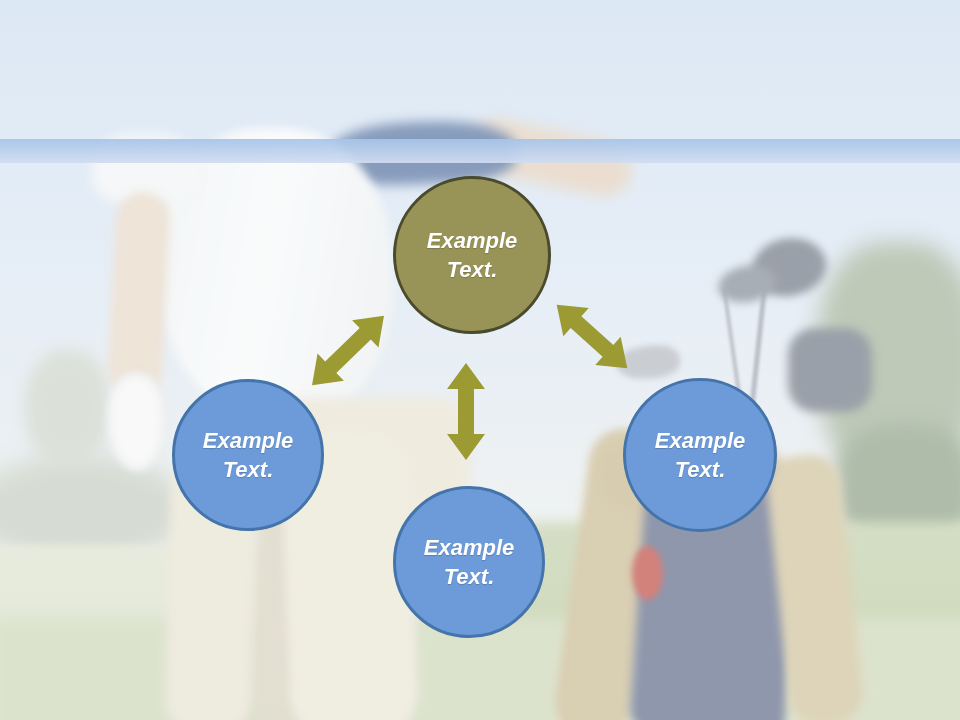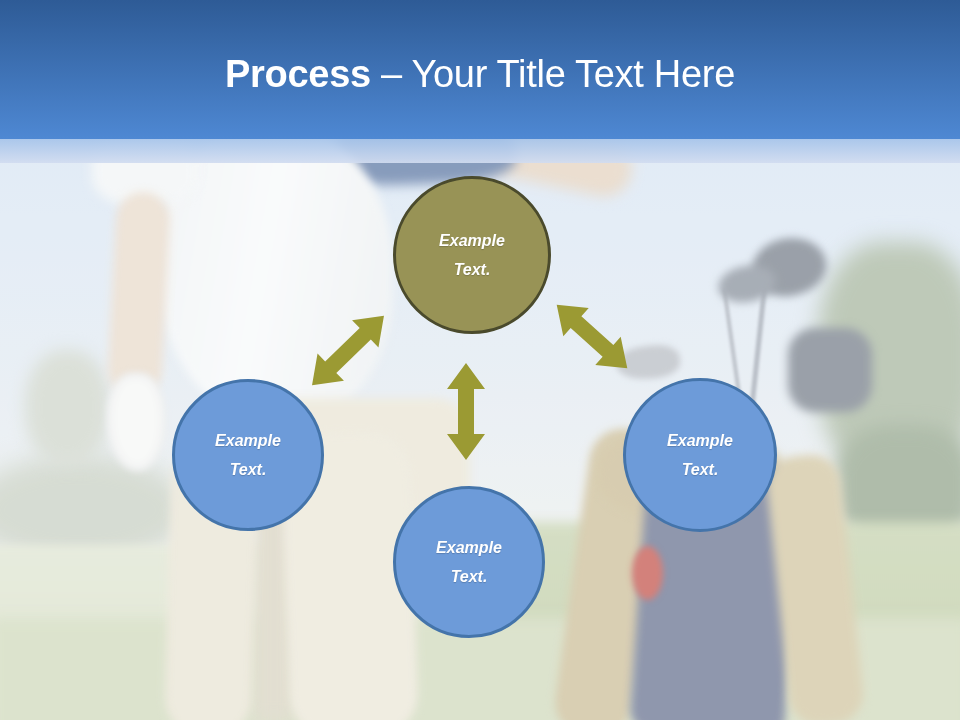--- a/index.html
+++ b/index.html
@@ -63,21 +63,21 @@
     display:flex;align-items:center;justify-content:center;text-align:center;
     box-sizing:border-box;
   }
   .node--olive{background:var(--accent-olive,#989356);border:3px solid var(--accent-olive-border,#4a4a2c);}
   .node--blue{background:var(--accent-blue,#6d9bd9);border:3px solid var(--accent-blue-border,#4474aa);}
   .node-top{left:393px;top:176px;width:158px;height:158px;}
   .node-left{left:172px;top:379px;width:152px;height:152px;}
   .node-bottom{left:393px;top:486px;width:152px;height:152px;}
   .node-right{left:623px;top:378px;width:154px;height:154px;}
   .node-label{
-    color:#ffffff;font-weight:700;font-style:italic;font-size:16px;line-height:29px;
+    color:#ffffff;font-weight:700;font-style:italic;font-size:22px;line-height:29px;
     text-shadow:0 1px 1px rgba(0,0,0,0.18);display:flex;flex-direction:column;
   }
 </style>
 </head>
 <body>
 
 <div class="slide">
 
   <div class="bg">
     <div class="sky"></div>
@@ -107,23 +107,20 @@
     <div class="bag-strap"></div>
     <div class="bag-top"></div>
     <div class="bag-dark"></div>
     <div class="bag-right"></div>
     <div class="bag-red"></div>
     <div class="wash"></div>
   </div>
 
   <div class="sub-band"></div>
 
-  <div class="header-band">
-    <h1 class="title"><span class="t-bold">Process</span>&nbsp;<span class="t-rest">– Your Title Text Here</span></h1>
-  </div>
 
   <svg class="arrows" viewBox="0 0 960 720" xmlns="http://www.w3.org/2000/svg">
     <path transform="translate(348,350.5) rotate(-44)" d="M -50,0 L -24,-19 L -24,-8 L 24,-8 L 24,-19 L 50,0 L 24,19 L 24,8 L -24,8 L -24,19 Z"></path>
     <path transform="translate(466,411.5) rotate(90)" d="M -48.5,0 L -22.5,-19 L -22.5,-8 L 22.5,-8 L 22.5,-19 L 48.5,0 L 22.5,19 L 22.5,8 L -22.5,8 L -22.5,19 Z"></path>
     <path transform="translate(592,336.5) rotate(42)" d="M -47.5,0 L -21.5,-19 L -21.5,-8 L 21.5,-8 L 21.5,-19 L 47.5,0 L 21.5,19 L 21.5,8 L -21.5,8 L -21.5,19 Z"></path>
   </svg>
 
   <div class="node node--olive node-top">
     <div class="node-label">
       <span>Example</span>

